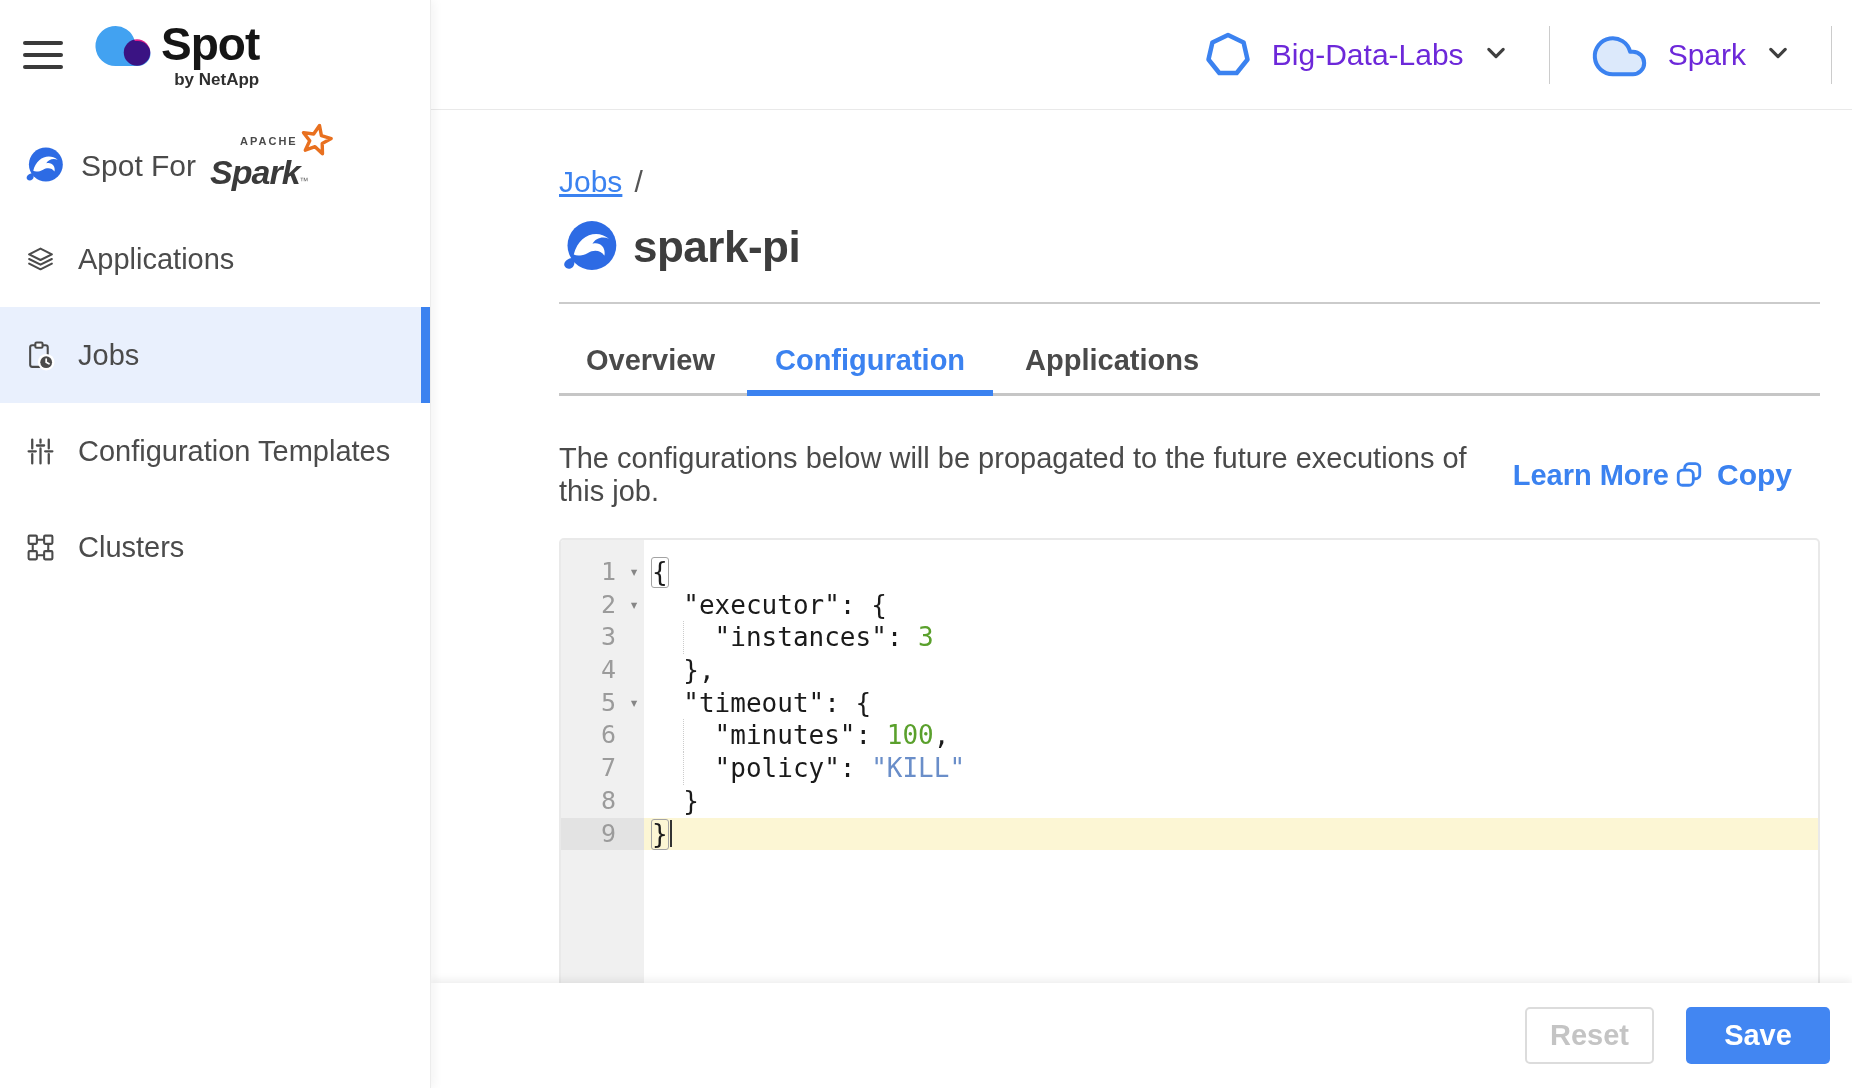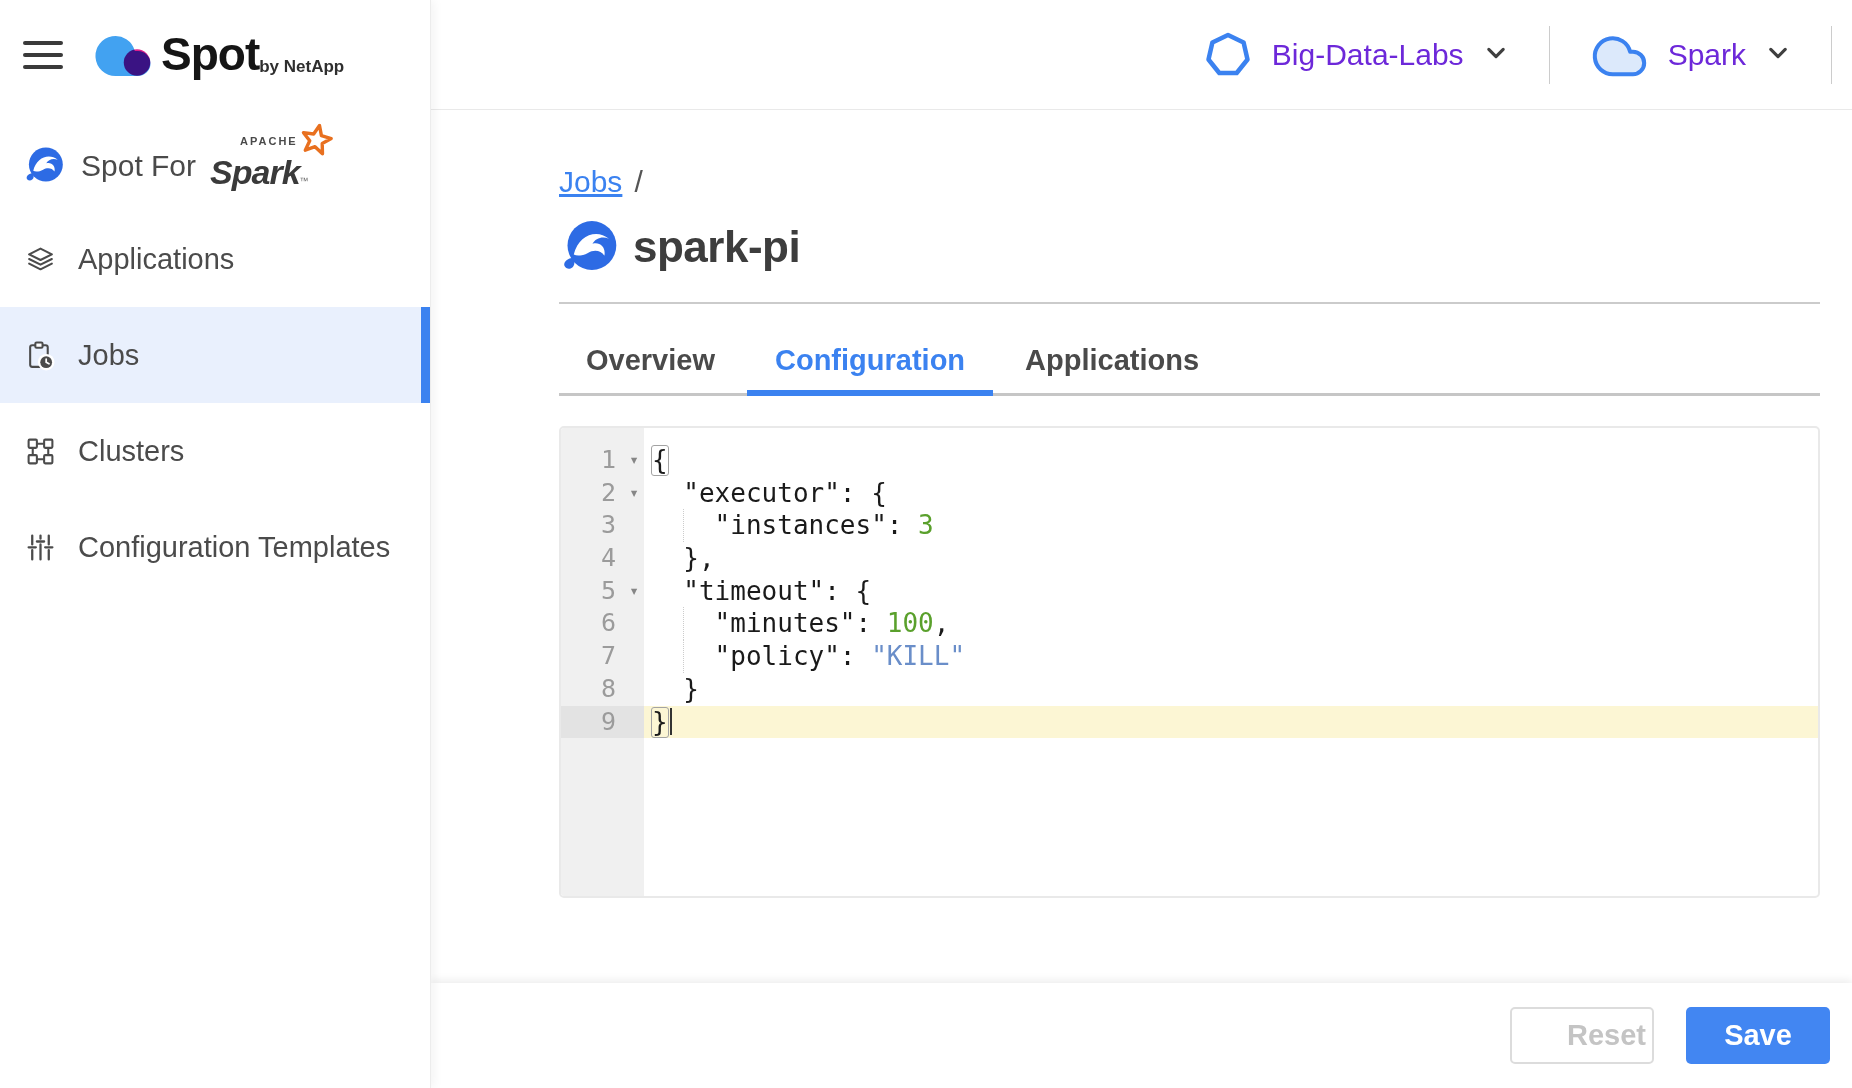--- a/index.html
+++ b/index.html
@@ -7,21 +7,21 @@
   *{box-sizing:border-box;}
 
   
   .sidebar{position:absolute;left:0;top:0;width:431px;height:1088px;background:#fff;
     border-right:1px solid #ececec;box-shadow:3px 0 10px rgba(0,0,0,.05);z-index:10;}
   .sidebar-header{display:flex;align-items:center;height:110px;padding-left:23px;}
   .hamburger{width:40px;cursor:pointer;background:none;border:none;padding:0;}
   .hamburger .bar{height:4.5px;background:#3a3a3a;border-radius:2px;margin:7.5px 0;}
   .spot-logo{display:flex;align-items:flex-start;margin-left:30px;}
   .spot-logo svg{width:60px;height:45px;}
-  .spot-wordmark{margin-left:8px;display:flex;flex-direction:row;align-items:flex-end;}
+  .spot-wordmark{margin-left:8px;display:flex;flex-direction:column;align-items:flex-end;}
   .spot-name{font-size:46px;font-weight:800;color:#151515;line-height:1;letter-spacing:-1px;}
   .spot-byline{font-size:17px;font-weight:600;color:#2f2f2f;margin-top:3px;}
 
   .product-row{display:flex;align-items:center;margin-top:28px;padding-left:23px;height:56px;cursor:pointer;}
   .ocean-icon-sm svg{width:41px;height:37px;}
   .product-label{font-size:30px;color:#4a4a4a;margin-left:17px;white-space:nowrap;}
   .spark-logo{position:relative;margin-left:14px;padding-top:12px;}
   .spark-apache{position:absolute;top:-6px;left:30px;font-size:11px;letter-spacing:2px;font-weight:700;color:#4a4a4a;}
   .spark-name{font-size:34px;font-weight:800;font-style:italic;color:#3a3a3a;letter-spacing:-1px;}
   .spark-tm{font-size:9px;color:#666;vertical-align:baseline;}
@@ -88,21 +88,21 @@
   .match{border:1px solid #a3a3a3;border-radius:3px;margin:-1px;display:inline-block;line-height:29px;}
   .guide{position:absolute;left:calc(8px + 2ch);top:0;bottom:0;border-left:1px dotted #ccc;}
   .cursor{display:inline-block;width:2.5px;height:27px;background:#333;vertical-align:-4px;margin-left:2px;
     animation:blink 1.1s steps(1) infinite;}
   @keyframes blink{50%{opacity:0;}}
 
   
   .footer{flex:0 0 105px;background:#fff;box-shadow:0 -3px 8px rgba(0,0,0,.07);display:flex;
     align-items:center;justify-content:flex-end;gap:32px;padding-right:22px;position:relative;z-index:5;}
   .btn{height:57px;border-radius:5px;font-size:29px;font-family:inherit;cursor:pointer;}
-  .btn-reset{width:144px;background:#fff;border:2px solid #dcdcdc;color:#c4c4c4;font-weight:600;text-align:right;}
+  .btn-reset{width:129px;background:#fff;border:2px solid #dcdcdc;color:#c4c4c4;font-weight:600;}
   .btn-save{width:144px;background:var(--save-blue,#4286f2);border:none;color:#ffffff;font-weight:700;}
 </style>
 </head>
 <body>
 
 <aside class="sidebar">
   <div class="sidebar-header">
     <button class="hamburger">
       <div class="bar"></div>
         <div class="bar"></div>
@@ -161,39 +161,39 @@
             <circle cx="20.5" cy="21.5" r="8" fill="#fff"></circle>
             <circle cx="20.5" cy="21.5" r="5.7" fill="#4b4b4b"></circle>
             <path d="M20.5 18.6 V21.5 L23.2 23" stroke="#fff" stroke-width="1.7" fill="none" stroke-linecap="round"></path>
           </svg>
         </span>
         <span class="nav-label">Jobs</span>
         <span class="active-bar"></span>
       </div>
       <div class="nav-item">
         <span class="nav-icon">
+          <svg viewBox="0 0 30 30" fill="none" stroke="#4b4b4b" stroke-width="2.2" stroke-linecap="round">
+            <path d="M7 3.5 V12 M7 17.5 V26.5 M3.5 14.8 H10.5"></path>
+            <path d="M15 3.5 V6.5 M15 12 V26.5 M11.5 9.2 H18.5"></path>
+            <path d="M23 3.5 V12 M23 17.5 V26.5 M19.5 14.8 H26.5"></path>
+          </svg>
+        </span>
+        <span class="nav-label">Configuration Templates</span>
+      </div>
+      <div class="nav-item">
+        <span class="nav-icon">
           <svg viewBox="0 0 30 30" fill="none" stroke="#4b4b4b" stroke-width="2" stroke-linejoin="round">
             <rect x="3.5" y="3.5" width="8" height="8" rx="1"></rect>
             <rect x="18.5" y="3.5" width="8" height="8" rx="1"></rect>
             <rect x="3.5" y="18.5" width="8" height="8" rx="1"></rect>
             <rect x="18.5" y="18.5" width="8" height="8" rx="1"></rect>
             <path d="M11.5 7.5 H18.5 M7.5 11.5 V18.5 M22.5 11.5 V18.5 M11.5 22.5 H18.5"></path>
           </svg>
         </span>
         <span class="nav-label">Clusters</span>
-      </div>
-      <div class="nav-item">
-        <span class="nav-icon">
-          <svg viewBox="0 0 30 30" fill="none" stroke="#4b4b4b" stroke-width="2.2" stroke-linecap="round">
-            <path d="M7 3.5 V12 M7 17.5 V26.5 M3.5 14.8 H10.5"></path>
-            <path d="M15 3.5 V6.5 M15 12 V26.5 M11.5 9.2 H18.5"></path>
-            <path d="M23 3.5 V12 M23 17.5 V26.5 M19.5 14.8 H26.5"></path>
-          </svg>
-        </span>
-        <span class="nav-label">Configuration Templates</span>
       </div>
     </nav>
 </aside>
 
 <div class="right-pane">
 
   <header class="topbar">
     <button class="switcher">
       <svg class="shape" viewBox="0 0 48 48">
         <polygon points="24,4 39.6,11.5 43.5,28.5 32.7,42 15.3,42 4.5,28.5 8.4,11.5" fill="none" stroke="#3b82f0" stroke-width="4.5" stroke-linejoin="round"></polygon>
@@ -237,20 +237,32 @@
     </div>
 
     <hr class="title-divider">
 
     <div class="tabs">
         <div class="tab">Overview</div>
         <div class="tab active">Configuration</div>
         <div class="tab">Applications</div>
       </div>
 
+    <div class="desc-row">
+      <span>The configurations below will be propagated to the future executions of this job.</span>
+      <a class="learn-more">Learn More</a>
+      <span class="spacer"></span>
+      <button class="copy-btn">
+        <svg viewBox="0 0 26 26">
+          <rect x="9" y="2.5" width="14" height="14" rx="4" fill="none" stroke="#3b82f0" stroke-width="2.6"></rect>
+          <rect x="3" y="8.5" width="14" height="14" rx="4" fill="#fff" stroke="#3b82f0" stroke-width="2.6"></rect>
+        </svg>
+        <span>Copy</span>
+      </button>
+    </div>
 
     <div class="editor">
       <div class="gutter">
           <div class="gut-cell">1<span class="fold">▾</span></div>
           <div class="gut-cell">2<span class="fold">▾</span></div>
           <div class="gut-cell">3</div>
           <div class="gut-cell">4</div>
           <div class="gut-cell">5<span class="fold">▾</span></div>
           <div class="gut-cell">6</div>
           <div class="gut-cell">7</div>

